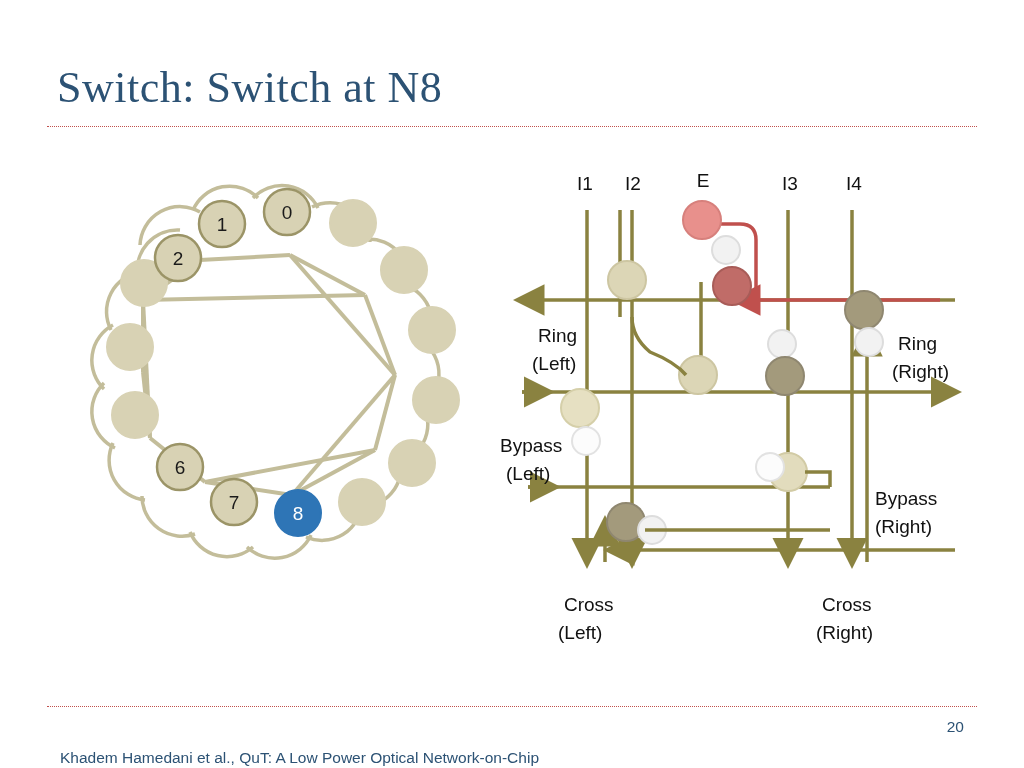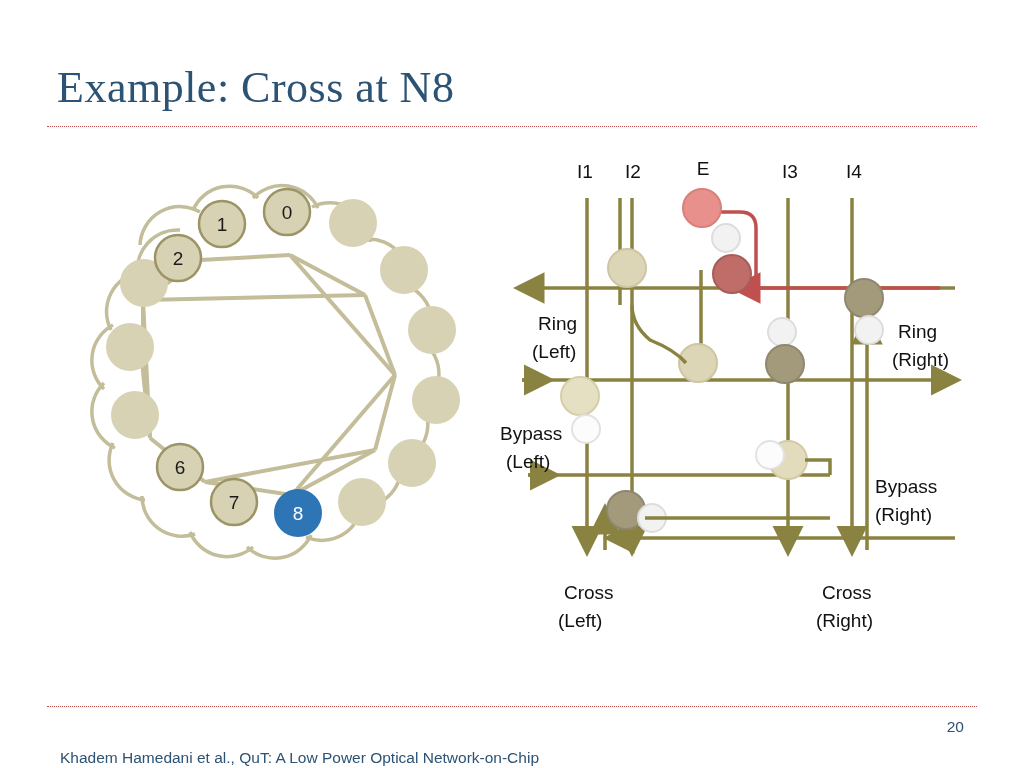--- a/index.html
+++ b/index.html
@@ -63,21 +63,21 @@
   .figure-left {
     position: absolute;
     left: 40px;
     top: 150px;
     width: 460px;
     height: 440px;
   }
   .figure-right {
     position: absolute;
     left: 500px;
-    top: 150px;
+    top: 162px;
     width: 510px;
     height: 500px;
   }
   svg { display: block; }
   .node-label {
     font-family: "Liberation Sans", sans-serif;
     font-size: 19px;
     fill: #1a1a1a;
     text-anchor: middle;
     dominant-baseline: central;
@@ -95,21 +95,21 @@
     font-family: "Liberation Sans", sans-serif;
     font-size: 19px;
     fill: #111111;
   }
 </style>
 </head>
 <body>
 
 <div class="slide">
 
-  <div class="slide-title">Example: Cross at N8</div>
+  <div class="slide-title">Switch: Switch at N8</div>
   <div class="title-rule"></div>
 
   <div class="figure-left">
     <svg width="460" height="440" viewBox="0 0 460 440">
 
       <g stroke="#c3bd9a" stroke-width="3.5" fill="none">
         <path d="M 100,95 A 40 40 0 0 1 160,62"></path>
         <path d="M 153,60 A 40 40 0 0 1 218,48"></path>
         <path d="M 213,48 A 40 40 0 0 1 278,58"></path>
         <path d="M 272,57 A 40 40 0 0 1 330,92"></path>

